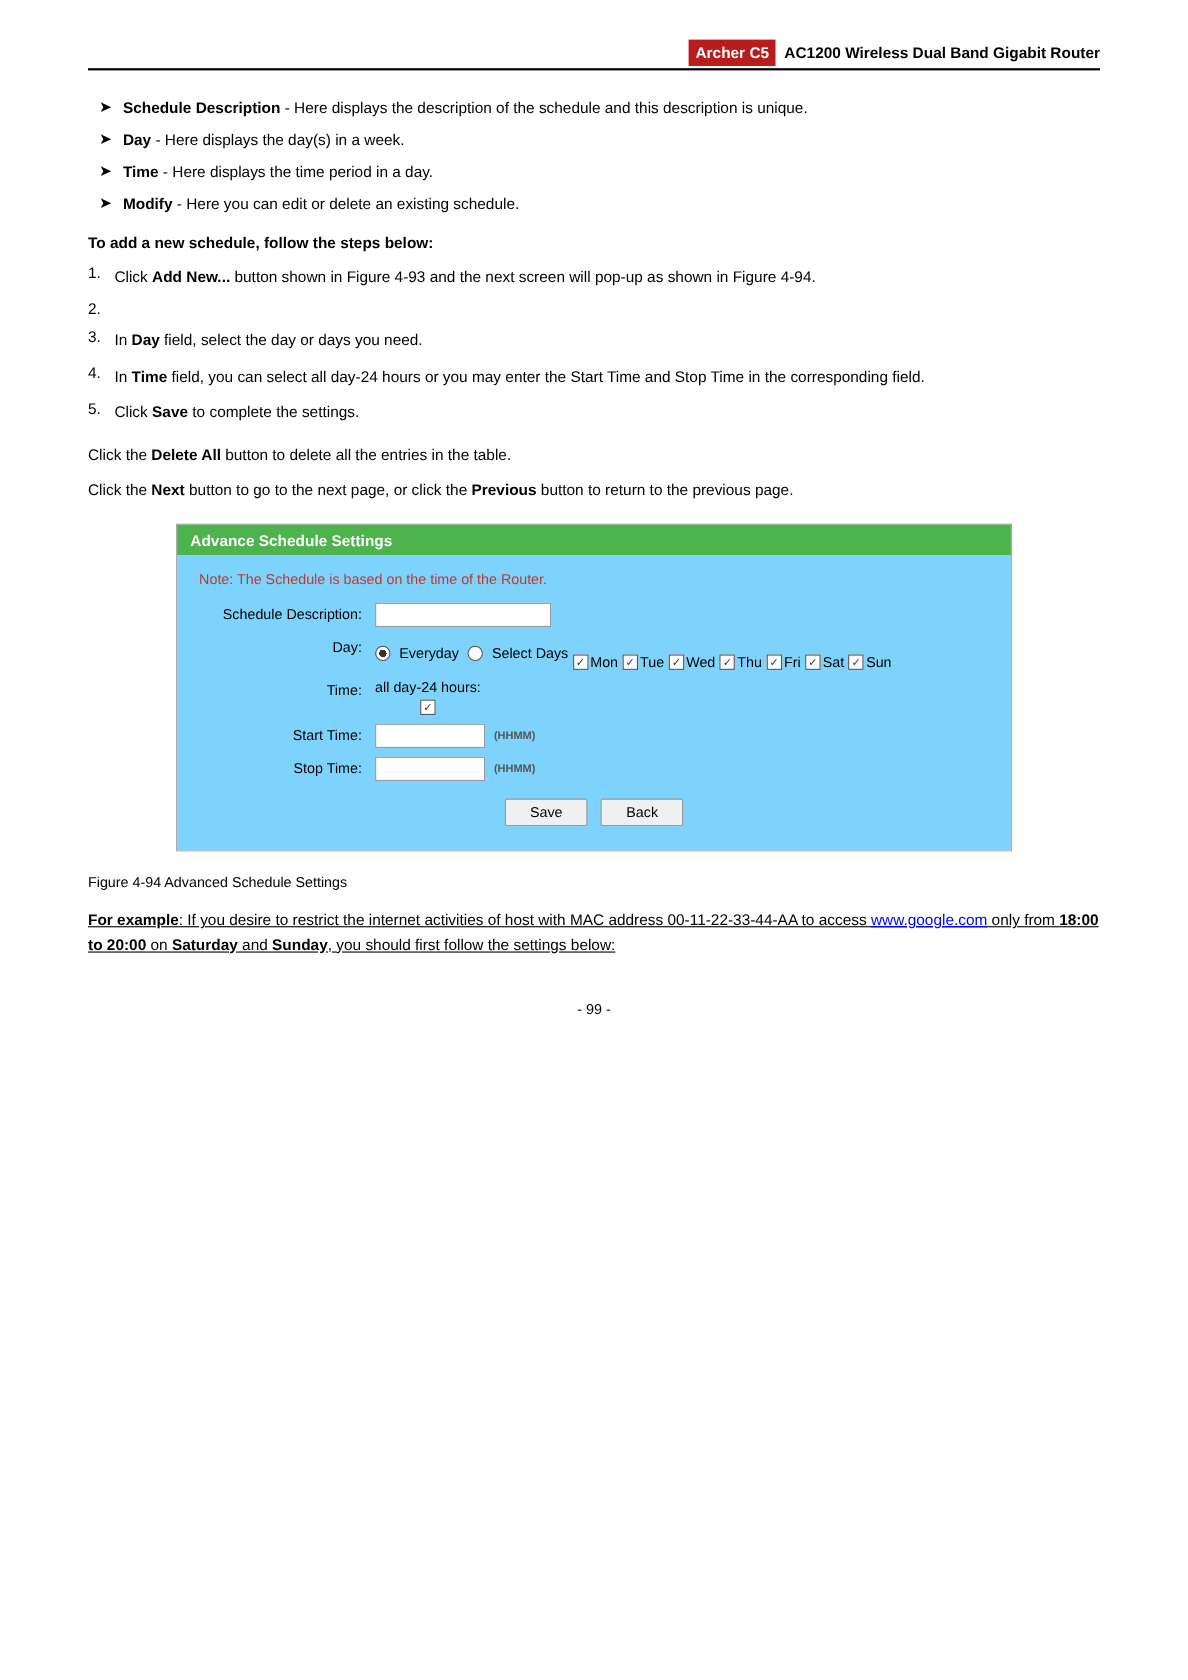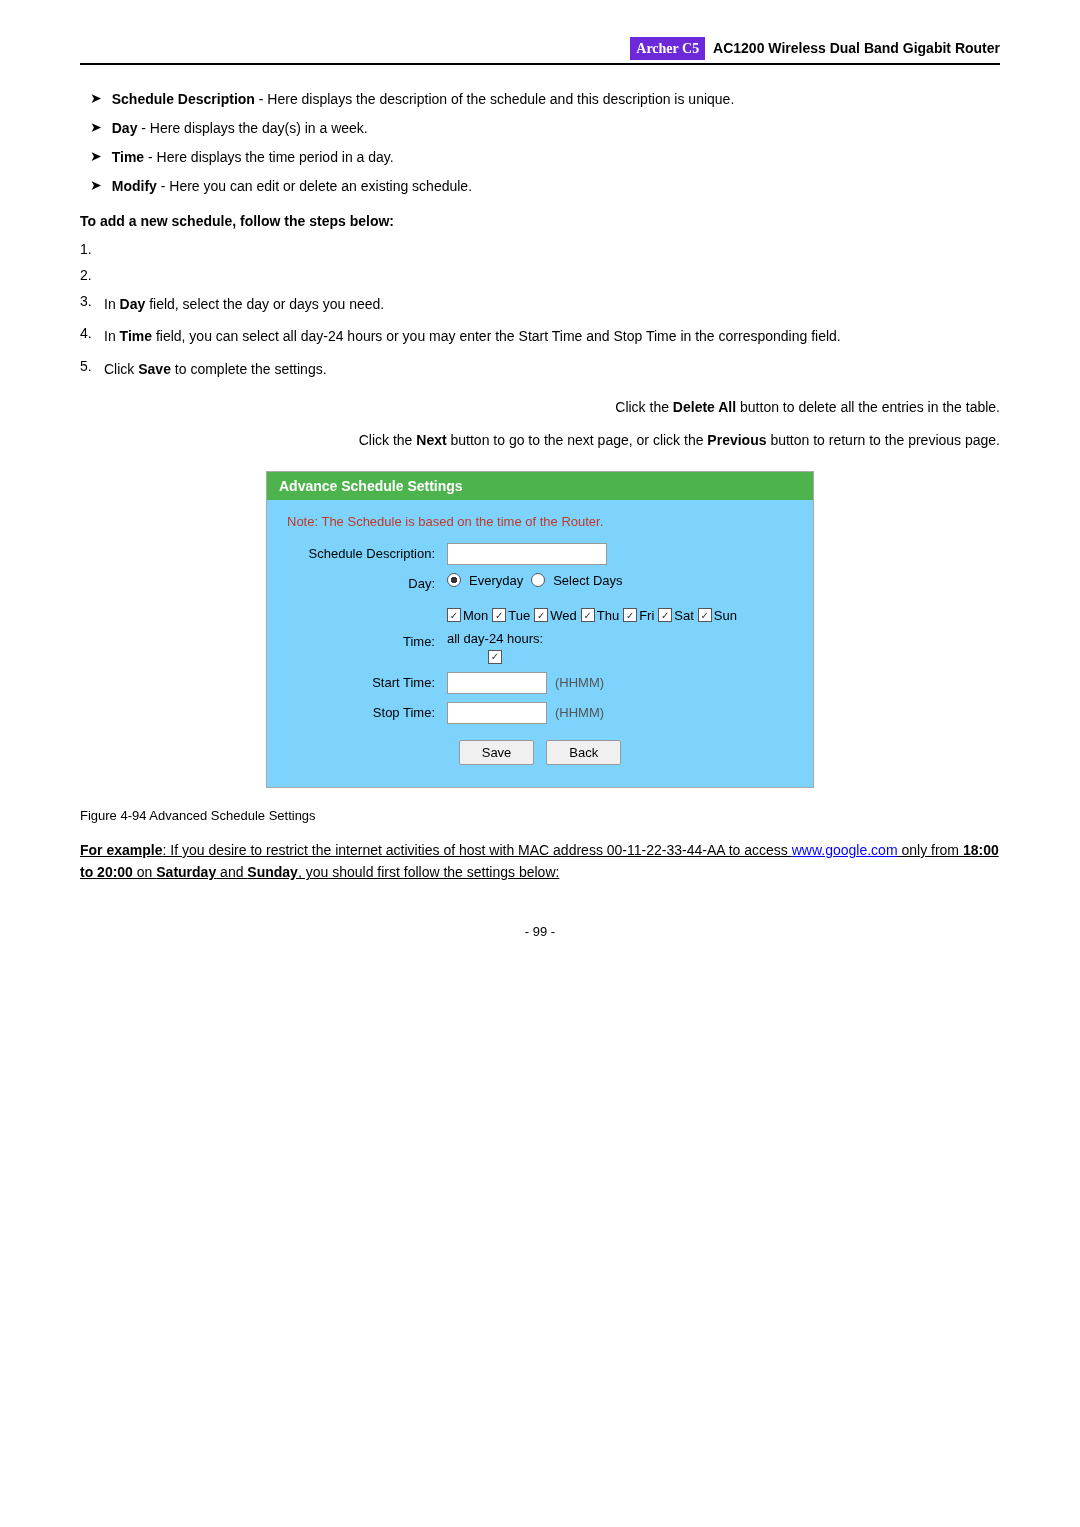--- a/index.html
+++ b/index.html
@@ -21,25 +21,24 @@
     }
     .header-title {
       font-size: 14px;
       color: #000;
     }
     .header-title .product {
       font-weight: bold;
     }
     .header-title .model {
       font-weight: bold;
-      background: #6d28d9;
+      background: #b91c1c;
       color: #fff;
       padding: 4px 6px;
       margin-right: 4px;
-      font-family: Liberation Serif, serif;
     }
     .bullet-section {
       margin-bottom: 16px;
     }
     .bullet-item {
       display: flex;
       align-items: flex-start;
       margin-bottom: 8px;
       padding-left: 10px;
     }
@@ -69,27 +68,26 @@
     .numbered-item .num {
       min-width: 24px;
       font-size: 14px;
     }
     .numbered-item .content {
       line-height: 1.6;
     }
     .para {
       margin-bottom: 10px;
       line-height: 1.6;
-      text-align: right;
     }
     
     .schedule-box {
       border: 1px solid #aaa;
       margin: 20px auto;
-      width: 548px;
+      width: 760px;
     }
     .schedule-box-header {
       background: #4db34d;
       color: #fff;
       font-weight: bold;
       font-size: 14px;
       padding: 6px 12px;
     }
     .schedule-box-body {
       padding: 14px 20px;
@@ -185,22 +183,23 @@
       border: 1px solid #555;
     }
     .all-day-row {
       display: flex;
       align-items: center;
       gap: 4px;
       flex-direction: column;
     }
     .hint-text {
       color: #555;
-      font-size: 13px;
+      font-size: 10px;
       margin-left: 4px;
+      font-weight: bold;
     }
     .button-row {
       display: flex;
       justify-content: center;
       gap: 12px;
       margin-top: 16px;
       margin-bottom: 8px;
     }
     .form-button {
       border: 1px solid #999;
@@ -266,20 +265,21 @@
       <b>Modify</b><span> - Here you can edit or delete an existing schedule.</span>
     </span>
   </div>
 </div>
 
 <p class="steps-heading">To add a new schedule, follow the steps below:</p>
 
 <div class="numbered-list">
   <div class="numbered-item">
     <span class="num">1.</span>
+    <span class="content">Click <b>Add New...</b> button shown in Figure 4-93 and the next screen will pop-up as shown in Figure 4-94.</span>
   </div>
   <div class="numbered-item">
     <span class="num">2.</span>
   </div>
   <div class="numbered-item">
     <span class="num">3.</span>
     <span class="content">In <b>Day</b> field, select the day or days you need.</span>
   </div>
   <div class="numbered-item">
     <span class="num">4.</span>

